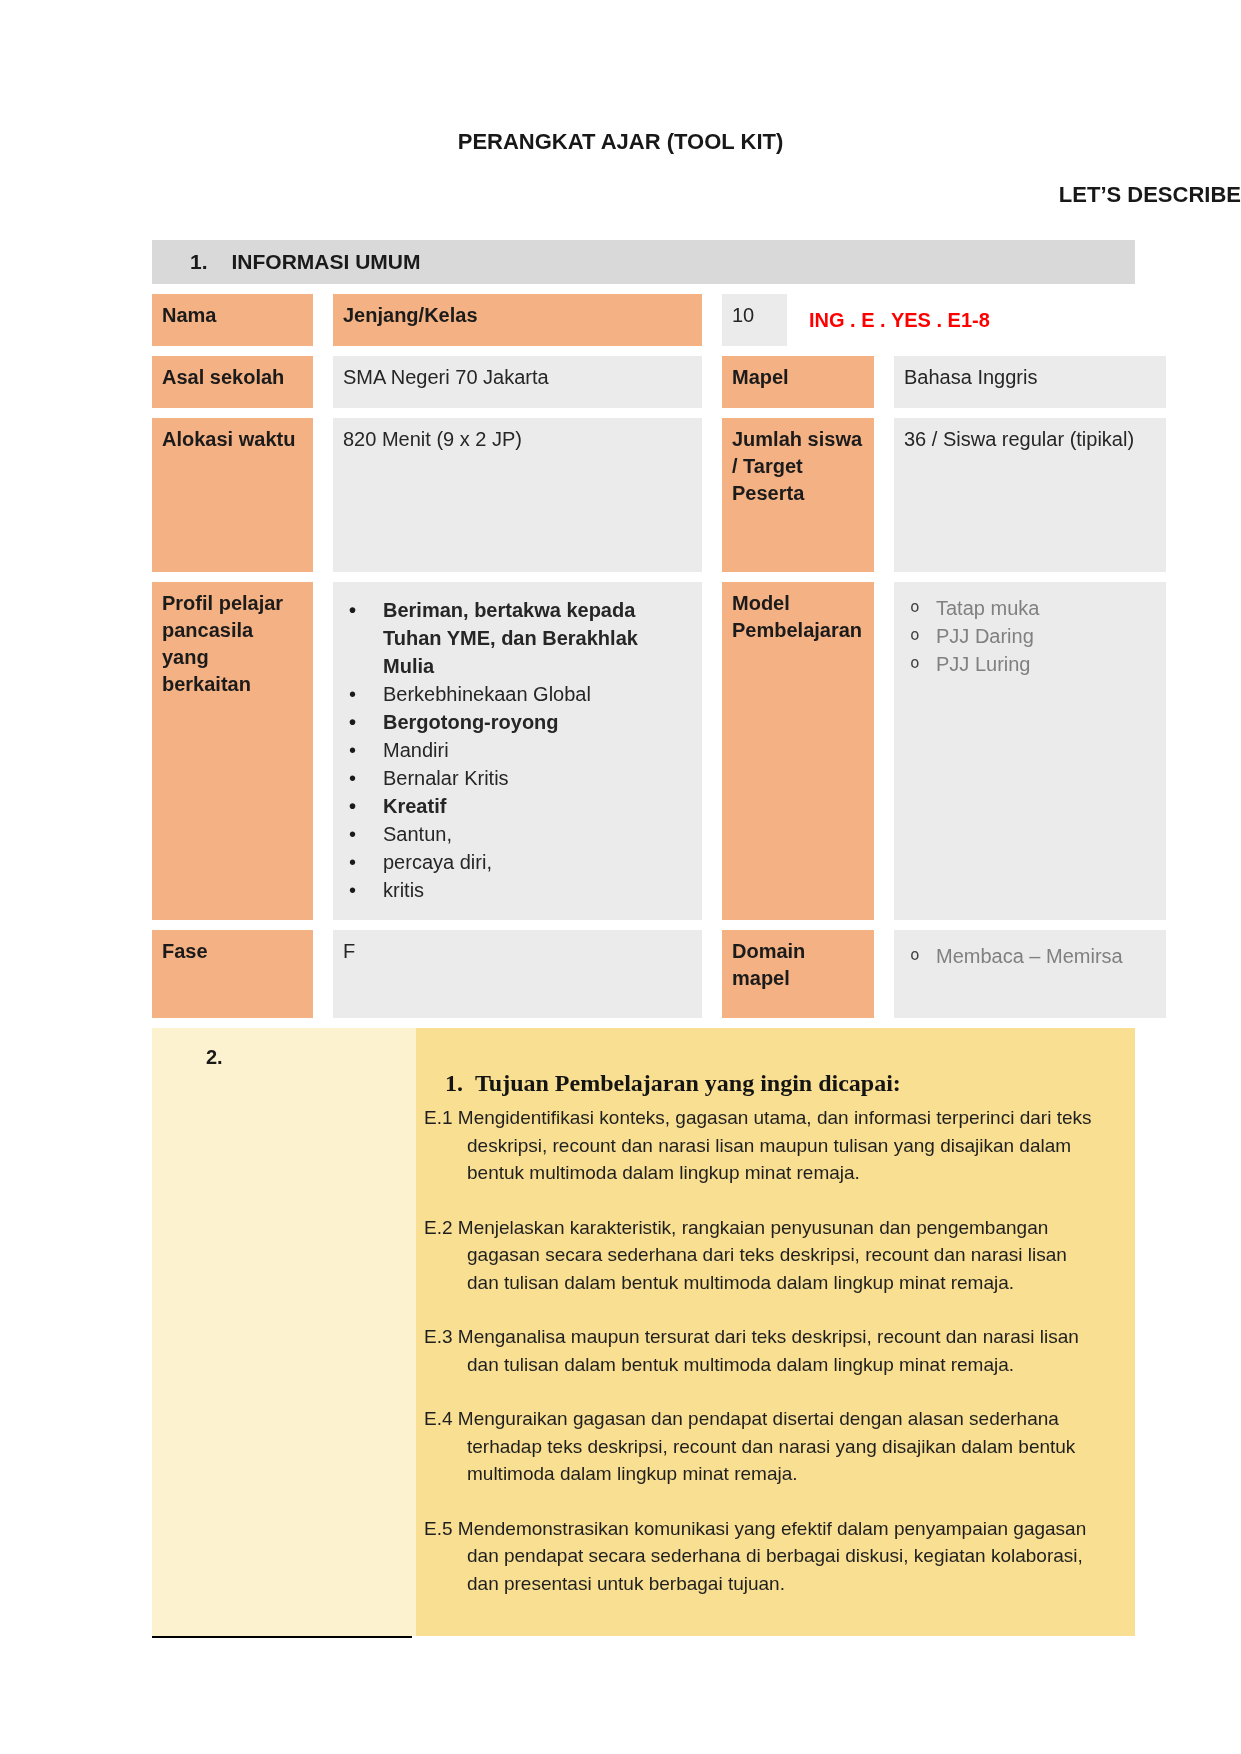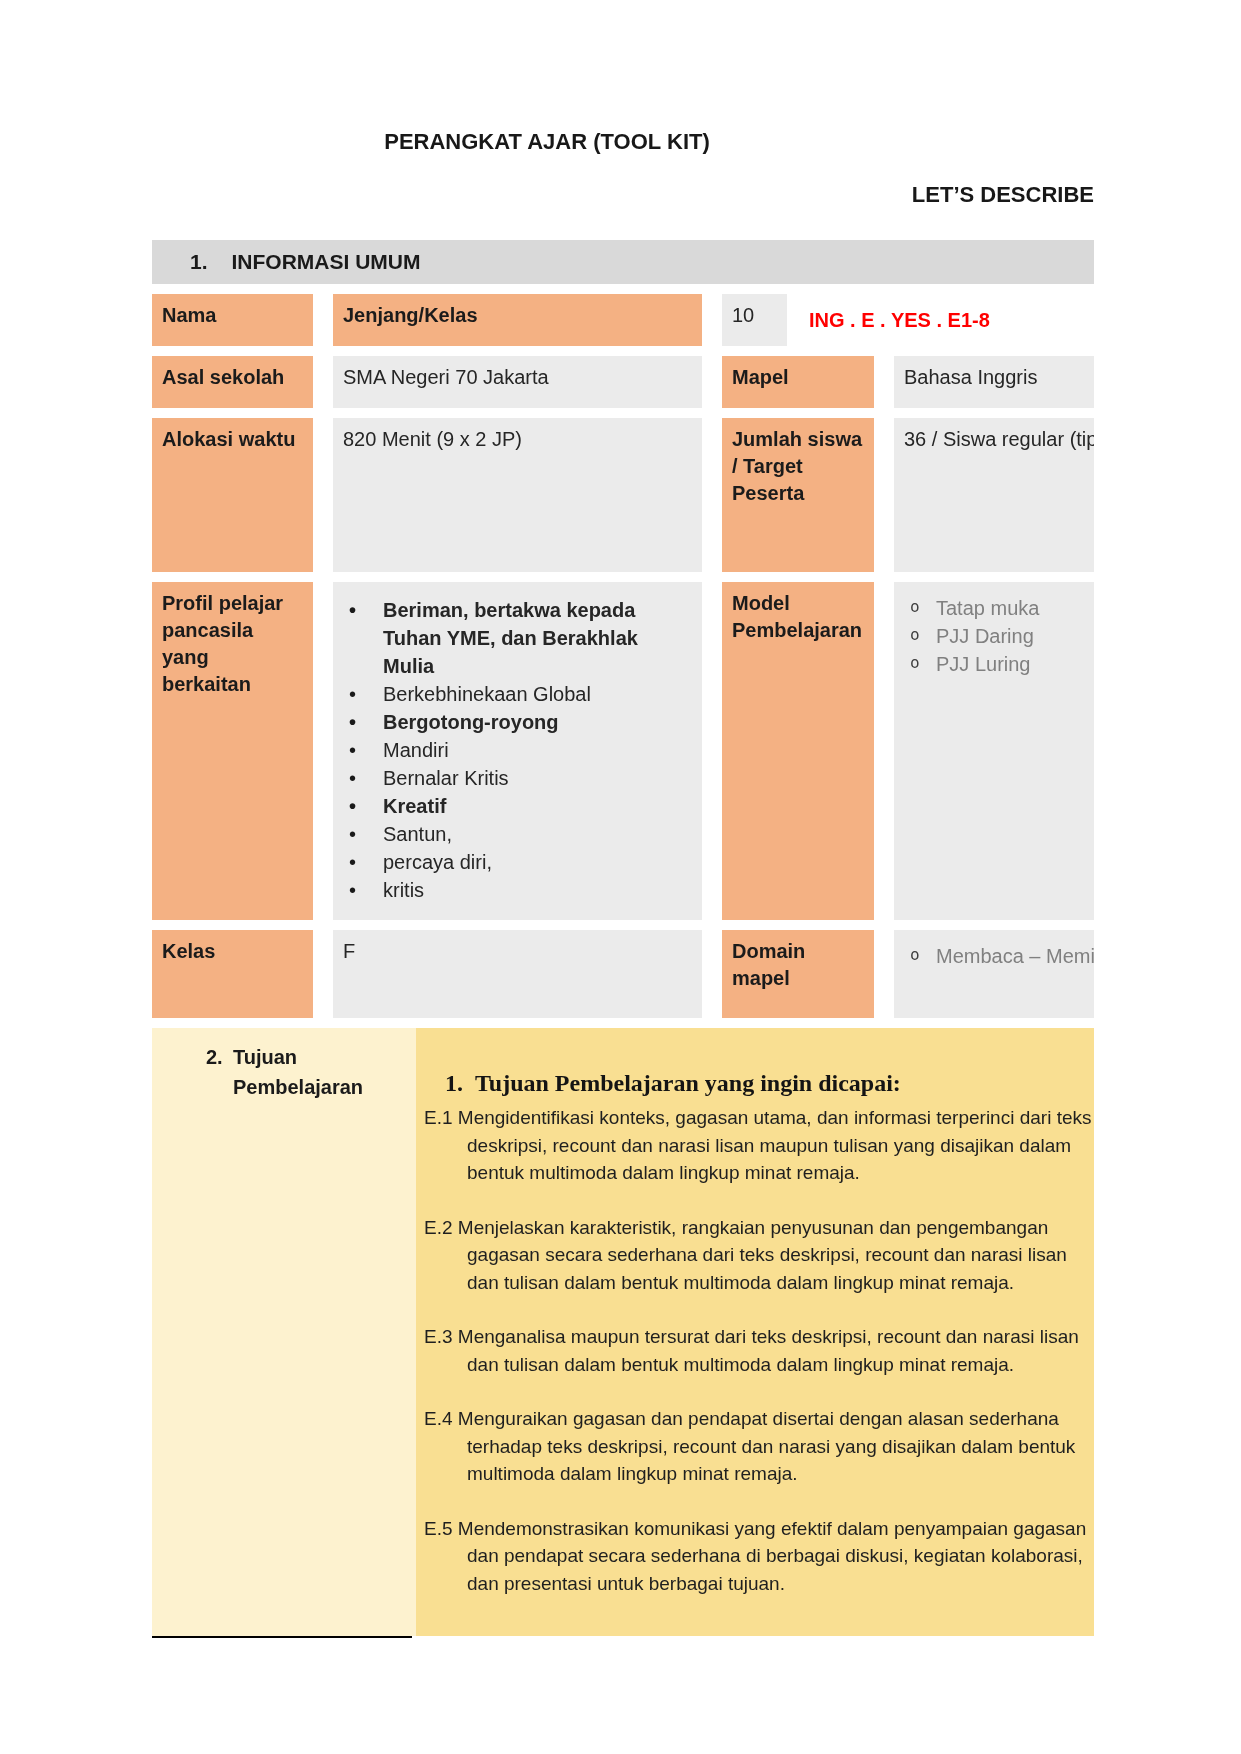--- a/index.html
+++ b/index.html
@@ -1,18 +1,18 @@
 <!DOCTYPE html>
 <html><head>
 <meta charset="utf-8">
 <style>
   html,body{margin:0;padding:0;background:#ffffff;}
   .page{
     position:relative;
-    width:1094px;height:1754px;
+    width:1241px;height:1754px;
     background:#ffffff;
     overflow:hidden;
     box-sizing:border-box;
     padding-top:128px;
     font-family:"Liberation Sans", sans-serif;
     color:#1a1a1a;
   }
   .doc-title{
     text-align:center;font-weight:bold;font-size:22px;line-height:27px;
     margin:0 0 26px 0;color:#181818;
@@ -150,34 +150,33 @@
       <div class="cell value">
         <ul class="circles">
           <li>Tatap muka</li>
           <li>PJJ Daring</li>
           <li>PJJ Luring</li>
         </ul>
       </div>
     </div>
 
     <div class="trow r5">
-      <div class="cell label">Kelas</div>
+      <div class="cell label">Fase</div>
       <div class="cell value">F</div>
       <div class="cell label">Domain mapel</div>
       <div class="cell value">
         <ul class="circles">
           <li>Membaca – Memirsa</li>
         </ul>
       </div>
     </div>
 
     <div class="sec2">
       <div class="sec2-left">
         <span class="sec2-num">2.</span>
-        <div class="sec2-title">Tujuan Pembelajaran</div>
       </div>
       <div class="sec2-right">
         <div class="obj-heading">
           <span class="hnum">1.</span>
           <span>Tujuan Pembelajaran yang ingin dicapai:</span>
         </div>
         <p class="objective"><span class="obj-code">E.1</span> <span>Mengidentifikasi konteks, gagasan utama, dan informasi terperinci dari teks deskripsi, recount dan narasi lisan maupun tulisan yang disajikan dalam bentuk multimoda dalam lingkup minat remaja.</span></p>
         <p class="objective"><span class="obj-code">E.2</span> <span>Menjelaskan karakteristik, rangkaian penyusunan dan pengembangan gagasan secara sederhana dari teks deskripsi, recount dan narasi lisan dan tulisan  dalam bentuk multimoda dalam lingkup minat remaja.</span></p>
         <p class="objective"><span class="obj-code">E.3</span> <span>Menganalisa maupun tersurat dari teks deskripsi, recount dan narasi lisan dan tulisan  dalam bentuk multimoda dalam lingkup minat remaja.</span></p>
         <p class="objective"><span class="obj-code">E.4</span> <span>Menguraikan gagasan dan pendapat disertai dengan alasan sederhana terhadap teks deskripsi, recount dan narasi yang disajikan dalam bentuk multimoda dalam lingkup minat remaja.</span></p>

